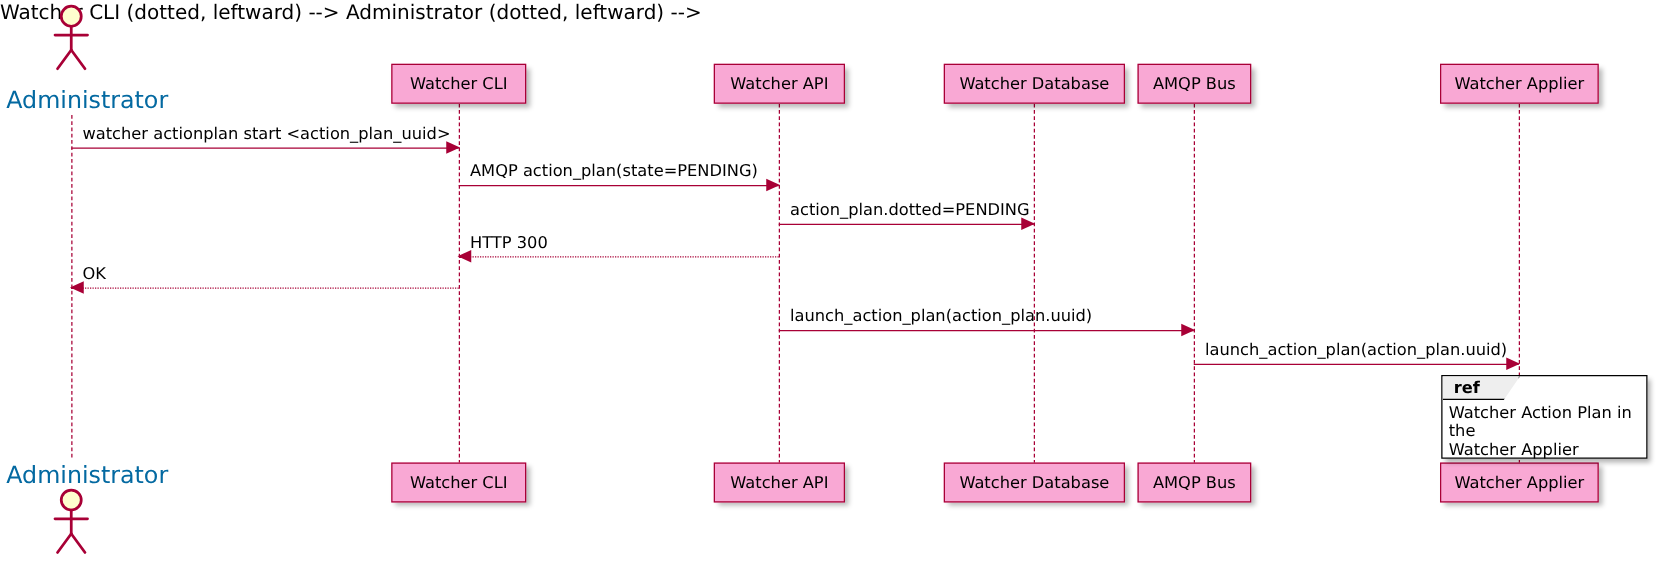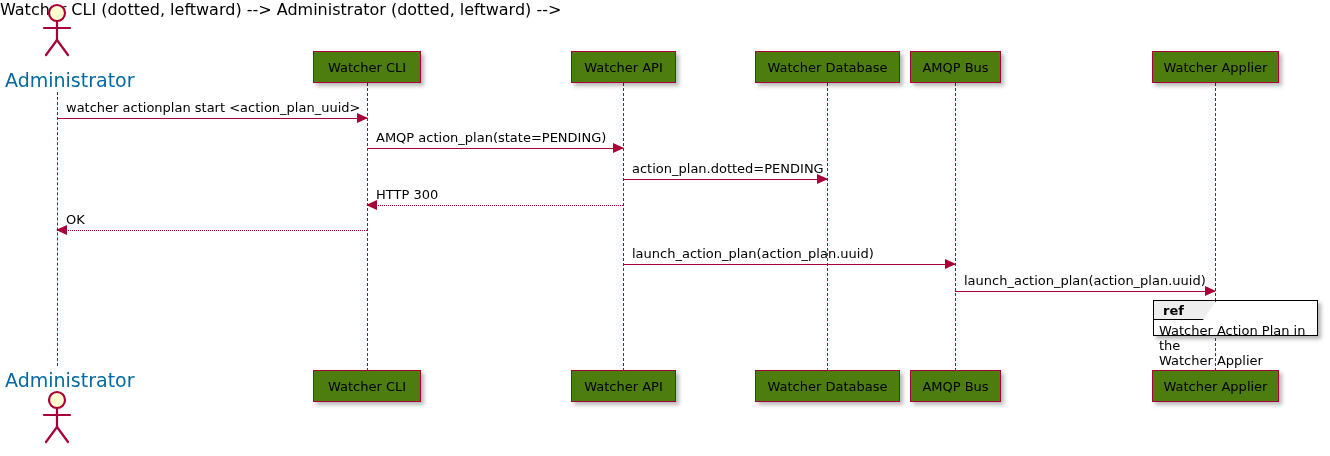--- a/index.html
+++ b/index.html
@@ -18,21 +18,21 @@
   
   .lifeline {
     position: absolute;
     width: 0;
     border-left: 1px dashed #A80036;
   }
   
   .participant {
     position: absolute;
     box-sizing: border-box;
-    background: #4d7c0f;
+    background: #f9a8d4;
     border: 1.5px solid #A80036;
     color: #000000;
     font-size: 13px;
     line-height: 1;
     display: flex;
     align-items: center;
     justify-content: center;
     white-space: nowrap;
     box-shadow: 3px 3px 4px rgba(0,0,0,0.28);
     padding: 0 9px;
@@ -230,21 +230,21 @@
   </div>
 
   
   <div class="msg" style="left:955px; top:291px; width:260px;">
     <div class="msg-line"></div>
     <div class="msg-head right"></div>
     <div class="msg-label lbl-left">launch_action_plan(action_plan.uuid)</div>
   </div>
 
   
-  <div class="ref-box" style="left:1153px; top:300px; width:165px; height:36px;">
+  <div class="ref-box" style="left:1153px; top:300px; width:165px; height:67px;">
     <div class="ref-tab" style="width:62px;">ref</div>
     <div class="ref-body">
       <div>Watcher Action Plan in the</div>
       <div>Watcher Applier</div>
     </div>
   </div>
 
 </div>
 
 </body></html>

